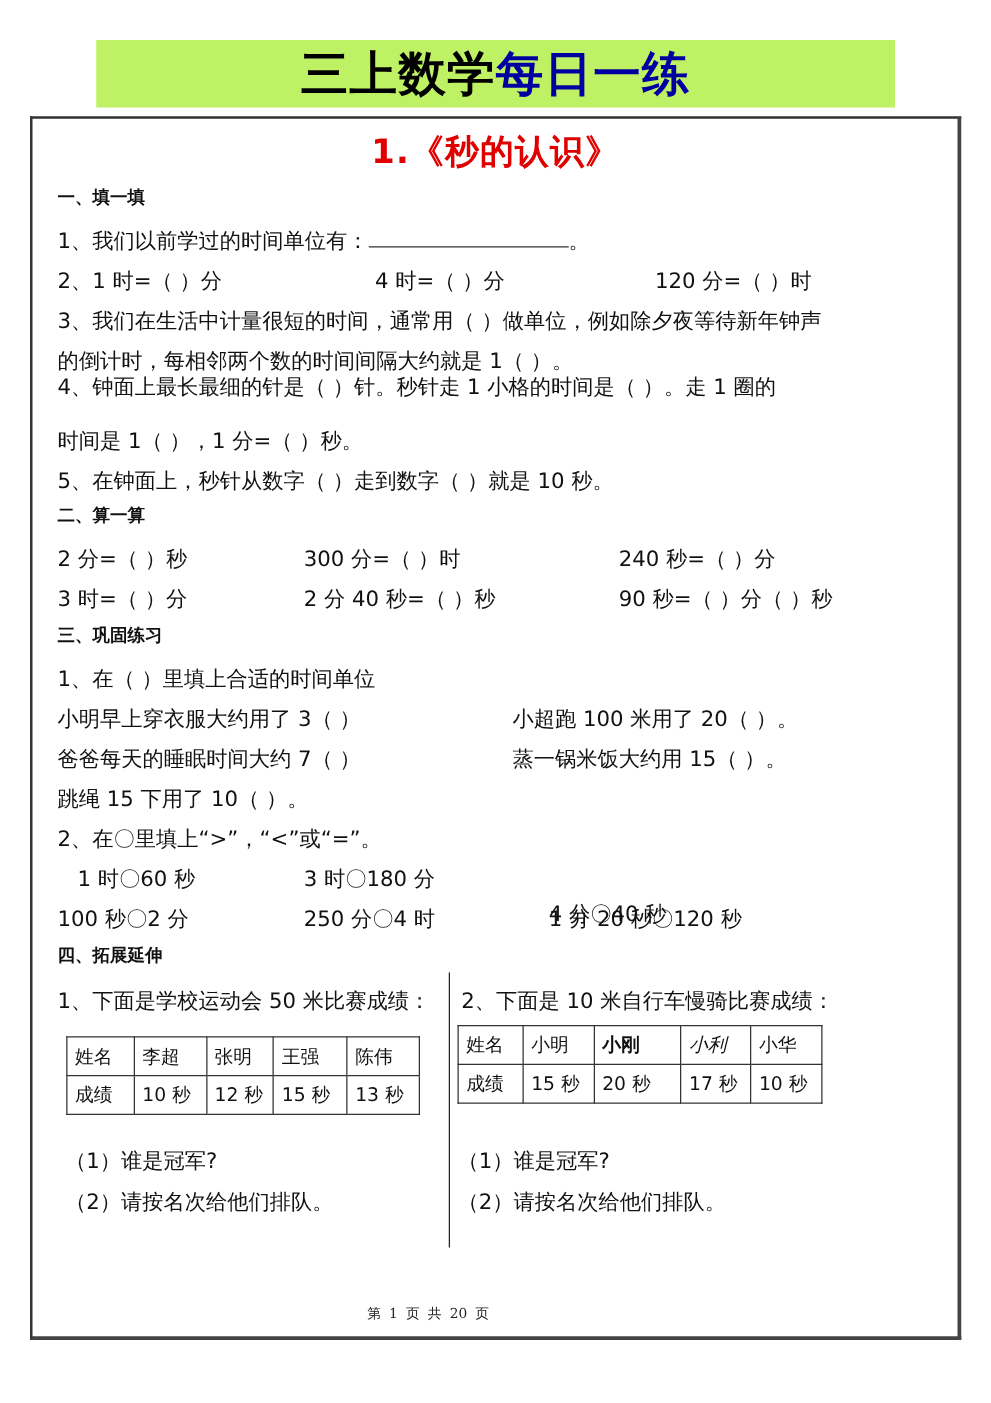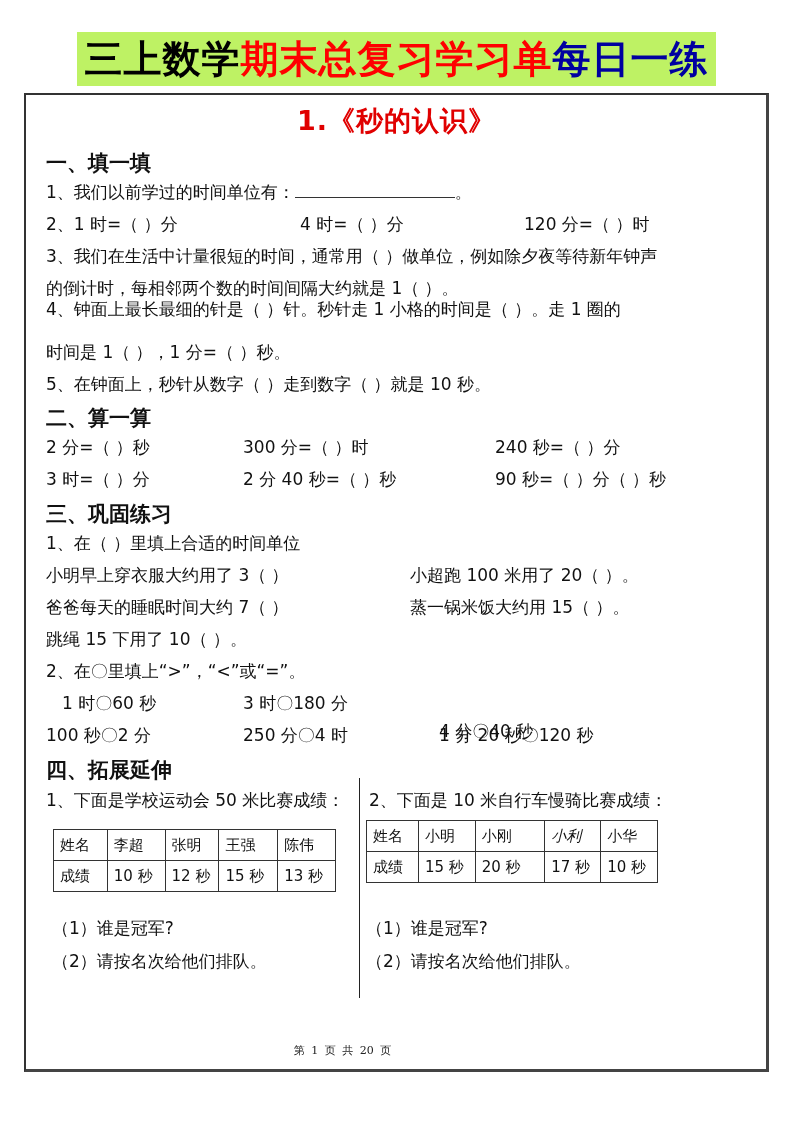--- a/index.html
+++ b/index.html
@@ -19,37 +19,36 @@
     position: absolute; left: 24px; top: 93px; width: 745px; height: 979px;
     border-top: 2px solid #333; border-left: 2px solid #333;
     border-right: 3px solid #444; border-bottom: 3px solid #444;
   }
 
   .abs { position: absolute; white-space: nowrap; }
   .title {
     left: 0; width: 793px; top: 103px; text-align: center;
     font-size: 27px; font-weight: bold; color: #e00000; letter-spacing: 1px;
   }
-  .h { font-size: 21px; font-weight: bold; color: #111; }
+  .h { font-size: 14px; font-weight: bold; color: #111; }
   .t { font-size: 17px; color: #111; }
   .underline-blank { display: inline-block; width: 160px; border-bottom: 1px solid #333; height: 16px; vertical-align: baseline; }
 
   .divider { position: absolute; left: 359px; top: 778px; width: 1px; height: 220px; background: #222; }
 
   table.score { position: absolute; border-collapse: collapse; font-size: 15px; }
   table.score td { border: 1px solid #333; padding: 0 0 0 6px; height: 31px; vertical-align: middle; text-align: left; }
 
   .footer { left: 0; width: 685px; top: 1043px; text-align: center; font-size: 11px; color: #222; font-family: "DejaVu Serif", serif; word-spacing: 3px; }
 </style>
 </head>
 <body>
 
 <div class="banner">
   <span class="b-black">三上数学</span>
-    <span class="b-red">期末总复习学习单</span>
     <span class="b-blue">每日一练</span>
 </div>
 
 <div class="frame"></div>
 
 <div class="abs title">1.《秒的认识》</div>
 
 <div class="abs h" style="left:46px; top:149px;">一、填一填</div>
 <div class="abs t" style="left:46px; top:181px;">
   <span>1、我们以前学过的时间单位有：</span><span class="underline-blank"></span><span>。</span>
@@ -110,21 +109,21 @@
   </table>
 <div class="abs t" style="left:52px; top:917px;">（1）谁是冠军?</div>
 <div class="abs t" style="left:52px; top:950px;">（2）请按名次给他们排队。</div>
 
 <div class="abs t" style="left:369px; top:789px;">2、下面是 10 米自行车慢骑比赛成绩：</div>
 <table class="score" style="left:366px; top:820px; width:292px;">
   <tbody>
       <tr>
     <td style="width:55px;">姓名</td>
     <td style="width:60px;">小明</td>
-    <td style="width:74px;">小刚</td>
+    <td style="width:74px;font-weight:bold;">小刚</td>
     <td style="width:59px;font-style:italic;">小利</td>
     <td style="width:60px;">小华</td>
   </tr>
   <tr>
     <td>成绩</td>
     <td>15 秒</td>
     <td>20 秒</td>
     <td>17 秒</td>
     <td>10 秒</td>
   </tr>

